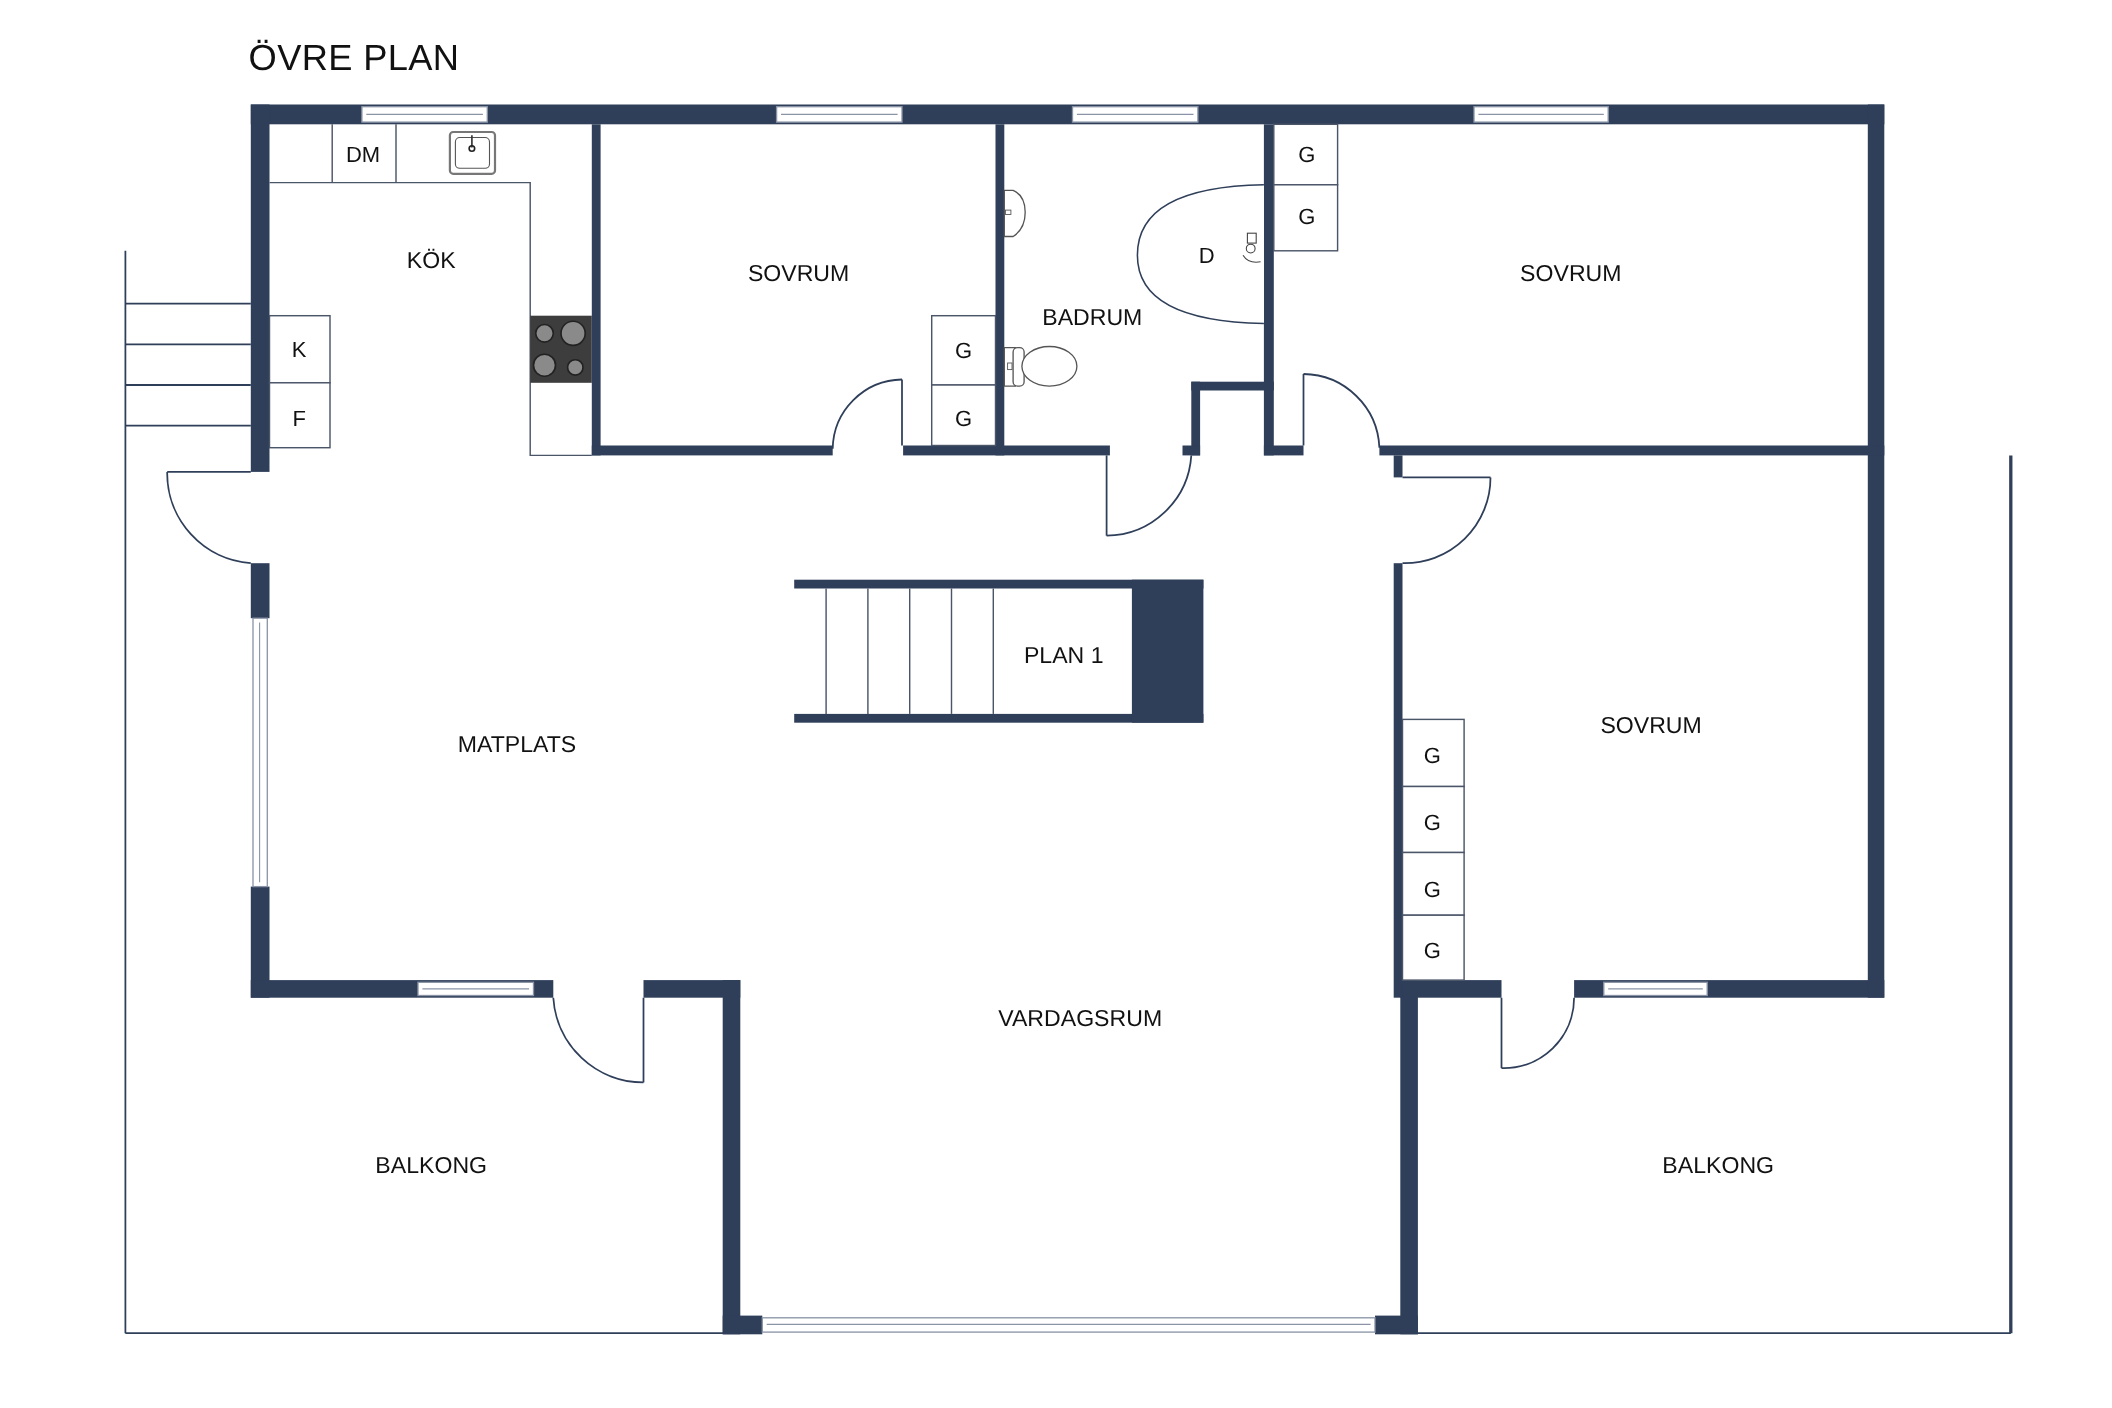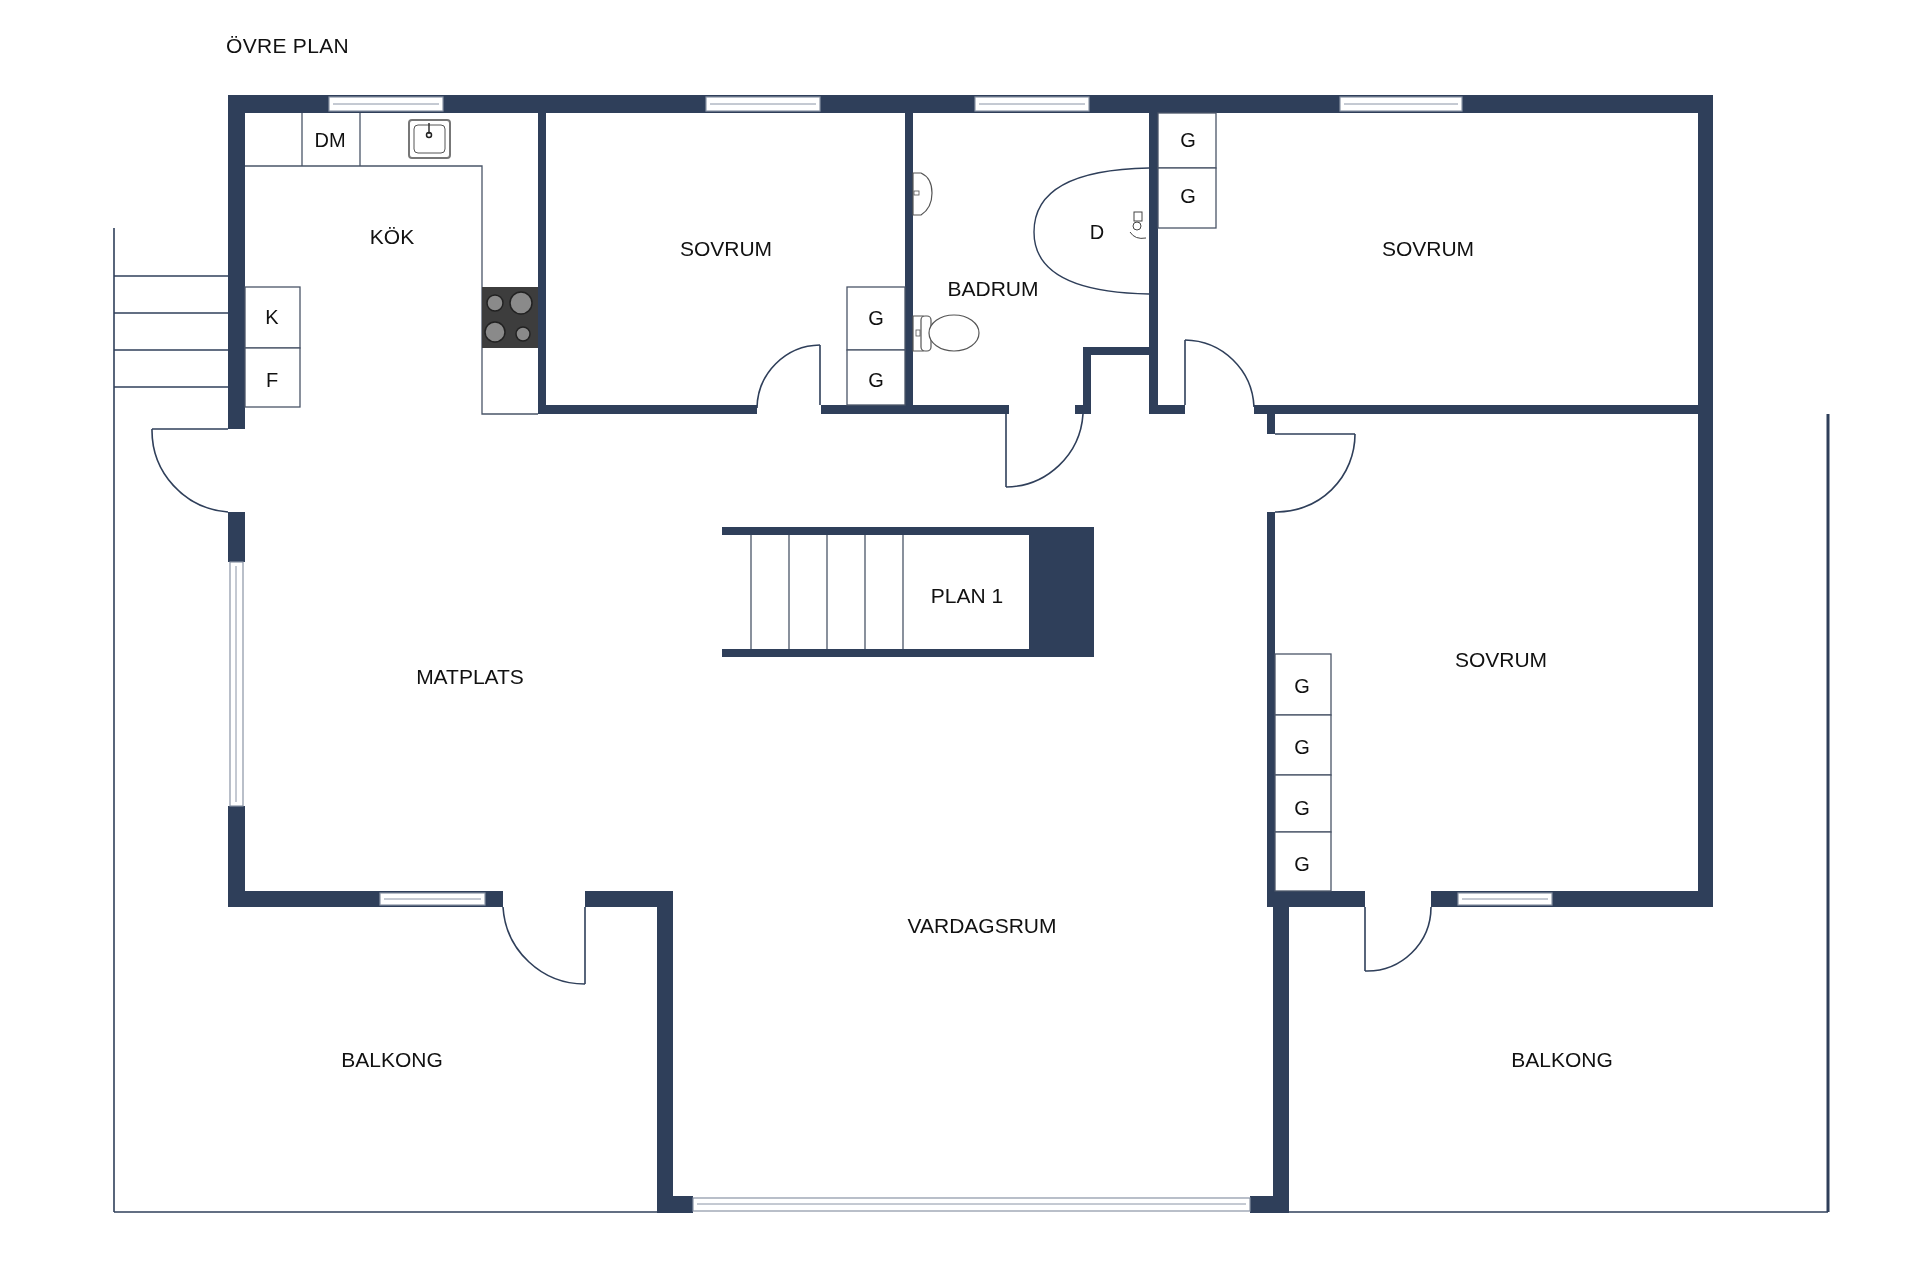--- a/index.html
+++ b/index.html
@@ -1,18 +1,18 @@
 <!DOCTYPE html>
 <html><head>
 <meta charset="utf-8">
 <style>
   html, body { margin:0; padding:0; background:#ffffff; }
   body { width:1920px; height:1280px; position:relative; overflow:hidden; font-family:"Liberation Sans", sans-serif; }
   #plan { position:absolute; left:0; top:0; }
-  .title { position:absolute; left:226px; top:34px; font-size:21px; color:#111; letter-spacing:0.3px; }
+  .title { position:absolute; left:226px; top:34px; font-size:33px; color:#111; letter-spacing:0.3px; }
   .room-label { font-family:"Liberation Sans", sans-serif; font-size:21px; fill:#111; text-anchor:middle; dominant-baseline:middle; }
   .fix-label { font-family:"Liberation Sans", sans-serif; font-size:20px; fill:#111; text-anchor:middle; dominant-baseline:middle; }
   .wall { fill:var(--wall); }
   .thin { stroke:var(--wall); stroke-width:1.6; fill:none; }
   .cab { stroke:#4a5568; stroke-width:1.3; fill:#fff; }
   .win { fill:#fff; stroke:#8a94a6; stroke-width:1.2; }
 </style>
 </head>
 <body>
 

